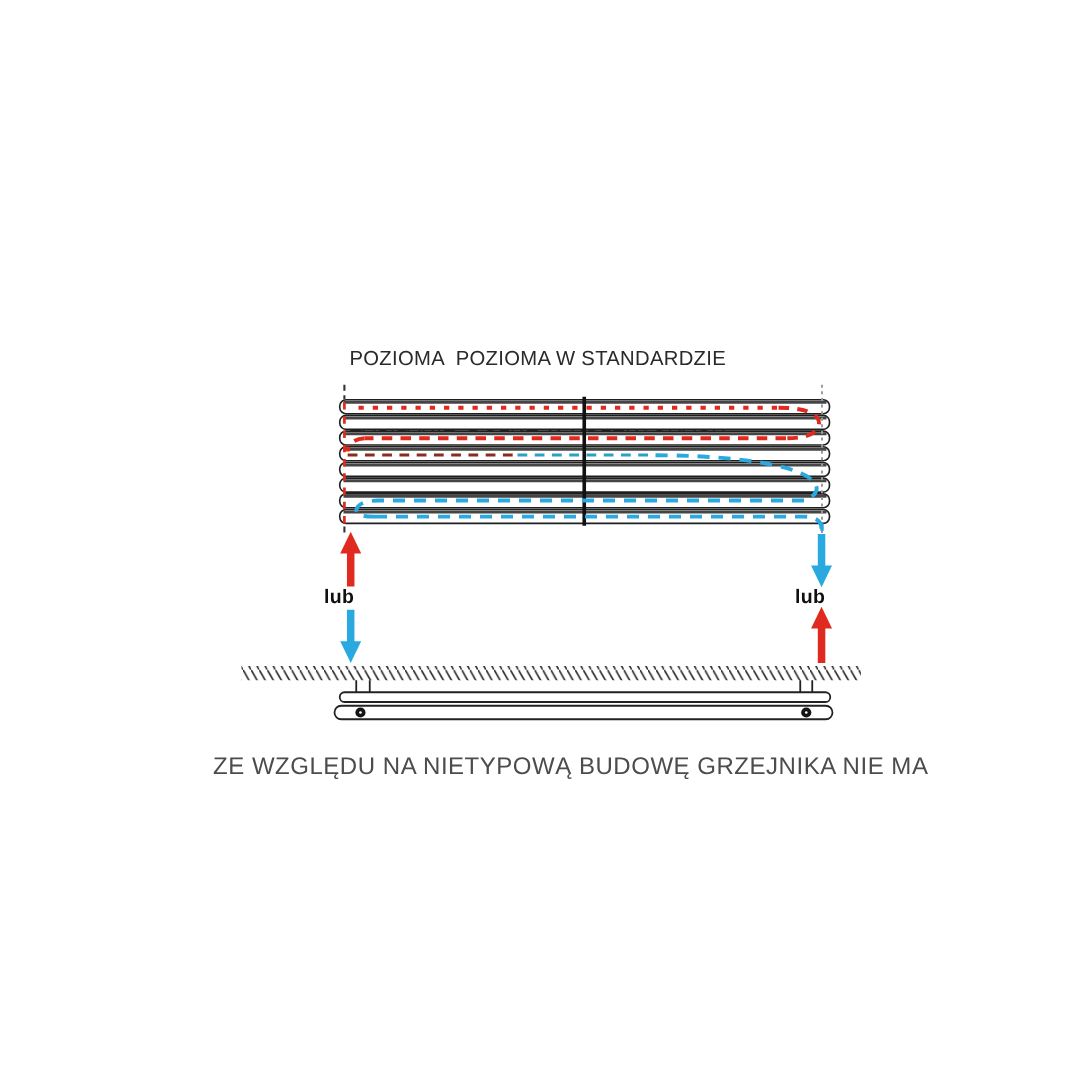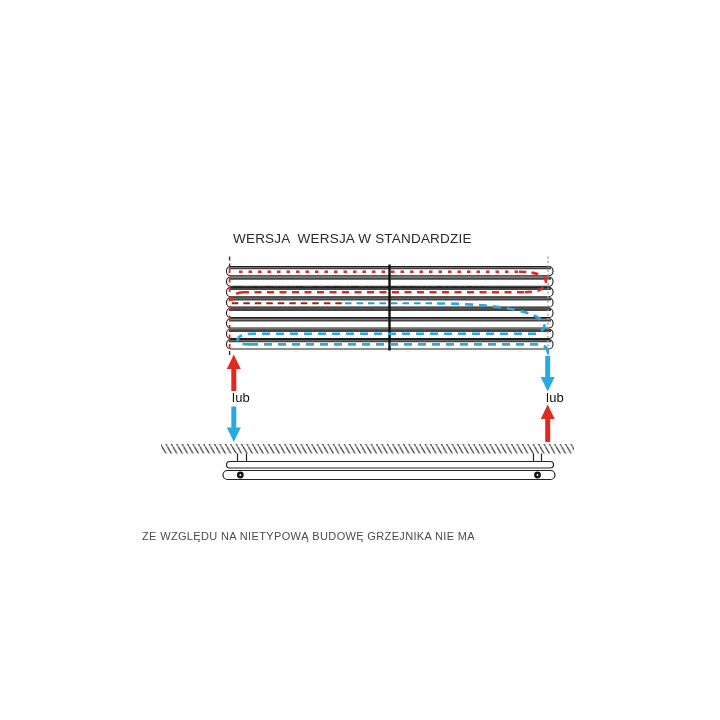--- a/index.html
+++ b/index.html
@@ -14,30 +14,30 @@
   #diagram-svg { left: 0; top: 0; width: 720px; height: 720px; }
 
   .title-block {
     left: 233px; top: 202px;
     color: var(--title-black, #2a2a2a);
     font-size: 13.5px; line-height: 14.8px;
     letter-spacing: 0.2px;
     white-space: pre;
   }
   .note-block {
-    left: 142px; top: 499px;
+    left: 142px; top: 474px;
     color: var(--note-gray, #4c4c4c);
-    font-size: 11px; line-height: 15.2px;
+    font-size: 16px; line-height: 15.2px;
     letter-spacing: 0.35px;
     white-space: pre;
   }
   .or-label {
-    width: 34px; text-align: right;
+    width: 34px; text-align: left;
     top: 390px;
-    font-size: 13px; font-weight: normal; color: #101010;
+    font-size: 13px; font-weight: bold; color: #101010;
     letter-spacing: 0.2px;
   }
   .or-label.left  { left: 216px; }
   .or-label.right { left: 530px; }
 
   
   .tube { fill: #ffffff; stroke: var(--outline-black, #1f1f1f); stroke-width: 1.1; }
   .tube-top { stroke: #454545; stroke-width: 2; fill: none; }
   .divider { stroke: #111111; stroke-width: 2.4; }
   .riser-red { stroke: var(--supply-red, #e02a1f); stroke-width: 1.8; stroke-dasharray: 5 4.5; fill: none; }
@@ -56,21 +56,21 @@
   .valve { fill: #151515; }
   .valve-dot { fill: #ffffff; }
   .hatch-line { stroke: #2b2b2b; stroke-width: 1.1; }
 </style>
 </head>
 <body>
 
 <div id="page">
 
   <div class="abs title-block">
-    <div>WERSJA  WERSJA W STANDARDZIE</div>
+    <div>POZIOMA  POZIOMA W STANDARDZIE</div>
     <div>ZASILANIE  DOLNE W KOLEKTORACH</div>
   </div>
 
   <svg id="diagram-svg" class="abs" viewBox="0 0 720 720" xmlns="http://www.w3.org/2000/svg">
 
     <defs>
       <pattern id="hatch" width="5.4" height="9.5" patternUnits="userSpaceOnUse">
         <line class="hatch-line" x1="0" y1="0" x2="5.4" y2="9.5"></line>
       </pattern>
     </defs>

